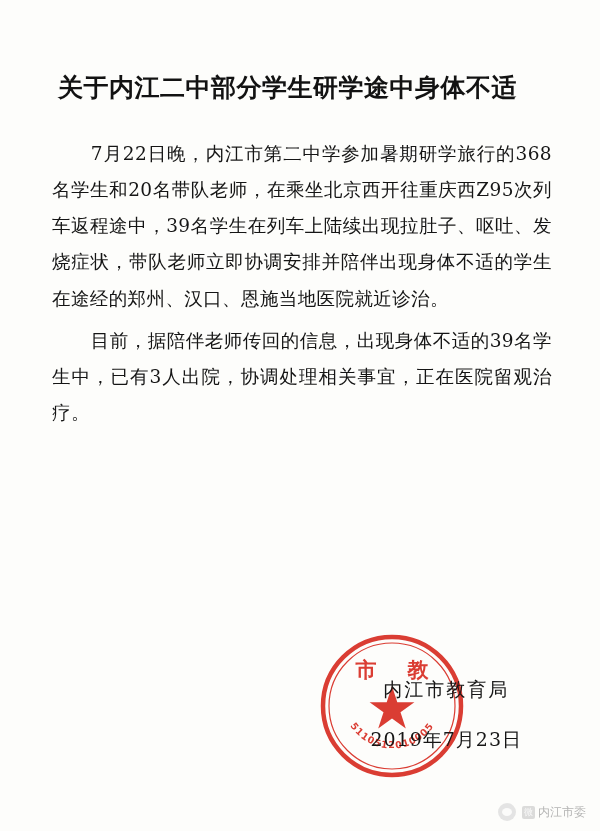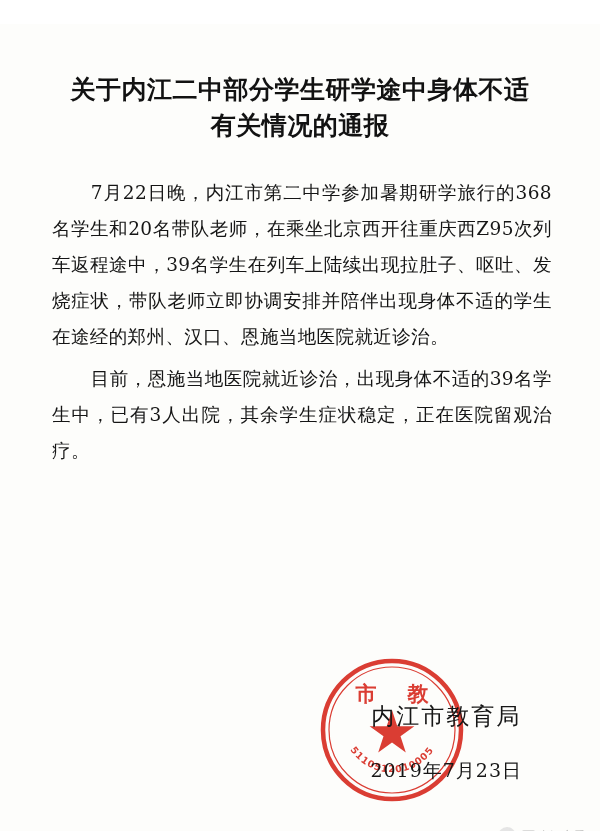--- a/index.html
+++ b/index.html
@@ -15,29 +15,28 @@
     position: relative;
   }
   .page {
     position: relative;
     width: 600px;
     height: 831px;
     background: #fdfdfb;
     box-sizing: border-box;
   }
   .doc-title {
-    padding: 48px 58px 0 58px;
-    text-align: center;
+    padding: 70px 58px 0 58px;
+    text-align: left;
     font-size: 25px;
     font-weight: bold;
     line-height: 1.45;
     color: #121212;
     letter-spacing: 0.5px;
     font-family: "DejaVu Serif", "Liberation Serif", serif;
-    margin-top: 24px;
   }
   .doc-title .line {
     display: block;
   }
   .body-text {
     padding: 30px 48px 0 52px;
   }
   .para {
     font-size: 18.5px;
     line-height: 1.95;
@@ -50,21 +49,21 @@
     font-family: "DejaVu Serif", "Liberation Serif", serif;
   }
   .signature-block {
     position: absolute;
     right: 78px;
     top: 672px;
     text-align: center;
     z-index: 3;
   }
   .sign-org {
-    font-size: 23px;
+    font-size: 19px;
     color: #161616;
     letter-spacing: 2px;
     line-height: 1.8;
     white-space: nowrap;
   }
   .sign-date {
     font-size: 19px;
     color: #161616;
     letter-spacing: 1px;
     line-height: 1.8;
@@ -145,26 +144,25 @@
     text-align: center;
   }
 </style>
 </head>
 <body>
 
 <div class="page">
 
   <div class="doc-title">
     <span class="line">关于内江二中部分学生研学途中身体不适</span>
-    <span class="line">有关情况的通报</span>
   </div>
 
   <div class="body-text">
     <p class="para">7月22日晚，内江市第二中学参加暑期研学旅行的368名学生和20名带队老师，在乘坐北京西开往重庆西Z95次列车返程途中，39名学生在列车上陆续出现拉肚子、呕吐、发烧症状，带队老师立即协调安排并陪伴出现身体不适的学生在途经的郑州、汉口、恩施当地医院就近诊治。</p>
-    <p class="para">目前，恩施当地医院就近诊治，出现身体不适的39名学生中，已有3人出院，其余学生症状稳定，正在医院留观治疗。</p>
+    <p class="para">目前，据陪伴老师传回的信息，出现身体不适的39名学生中，已有3人出院，协调处理相关事宜，正在医院留观治疗。</p>
   </div>
 
   <div class="seal">
     <svg width="148" height="148" viewBox="0 0 148 148" xmlns="http://www.w3.org/2000/svg">
       <circle cx="74" cy="74" r="69" fill="none" stroke="#d62318" stroke-width="4.5"></circle>
       <circle cx="74" cy="74" r="63" fill="none" stroke="#d62318" stroke-width="1.2"></circle>
       <polygon points="74,54 79.3,70.2 96.4,70.2 82.5,80.2 87.8,96.4 74,86.4 60.2,96.4 65.5,80.2 51.6,70.2 68.7,70.2" fill="#d62318"></polygon>
       <text class="seal-text-top" x="48" y="45" text-anchor="middle">市</text>
       <text class="seal-text-top" x="100" y="45" text-anchor="middle">教</text>
       <path id="sealArc" d="M 28,86 A 50,50 0 0 0 120,86" fill="none"></path>

